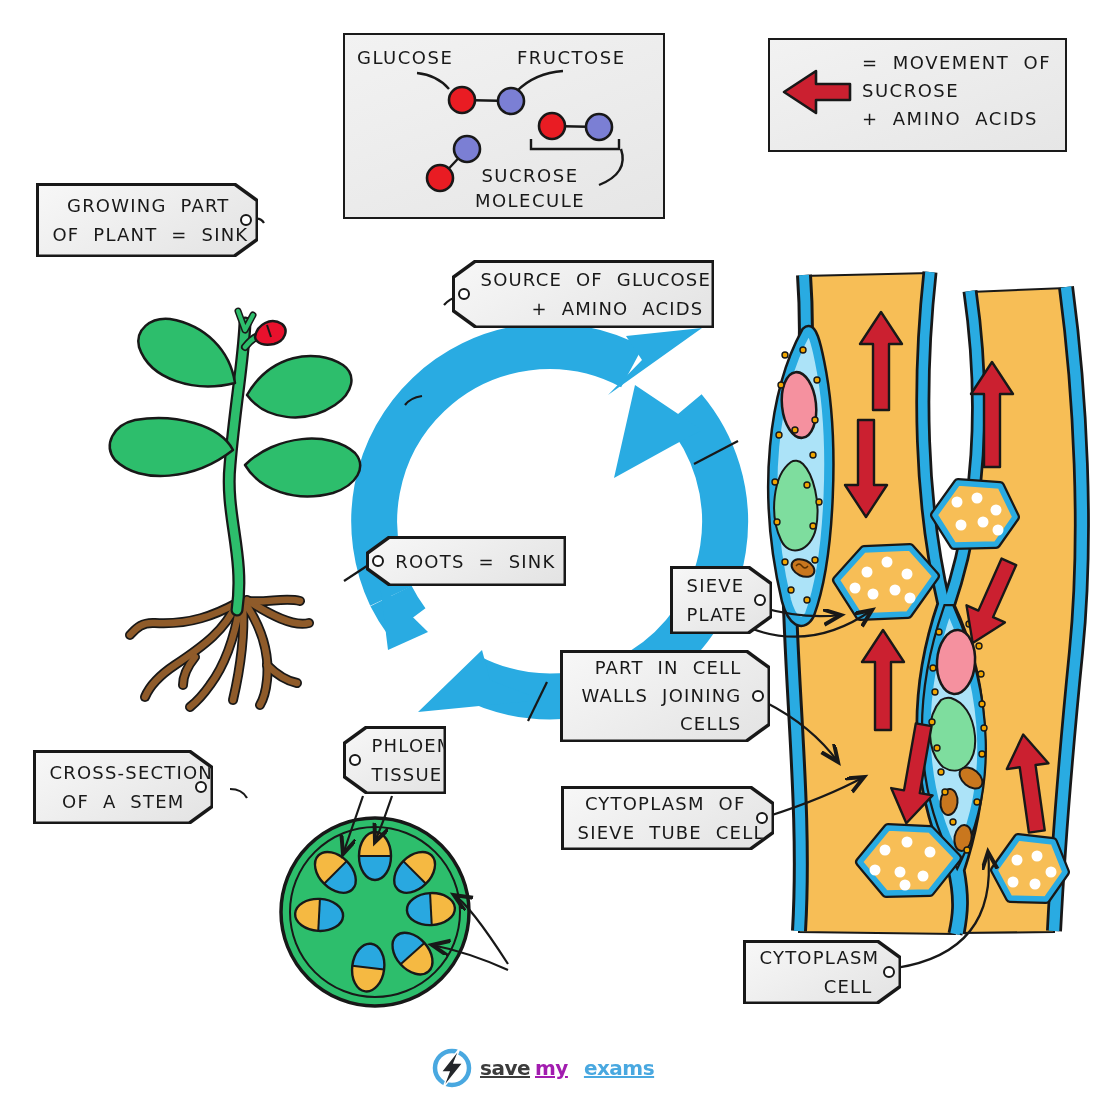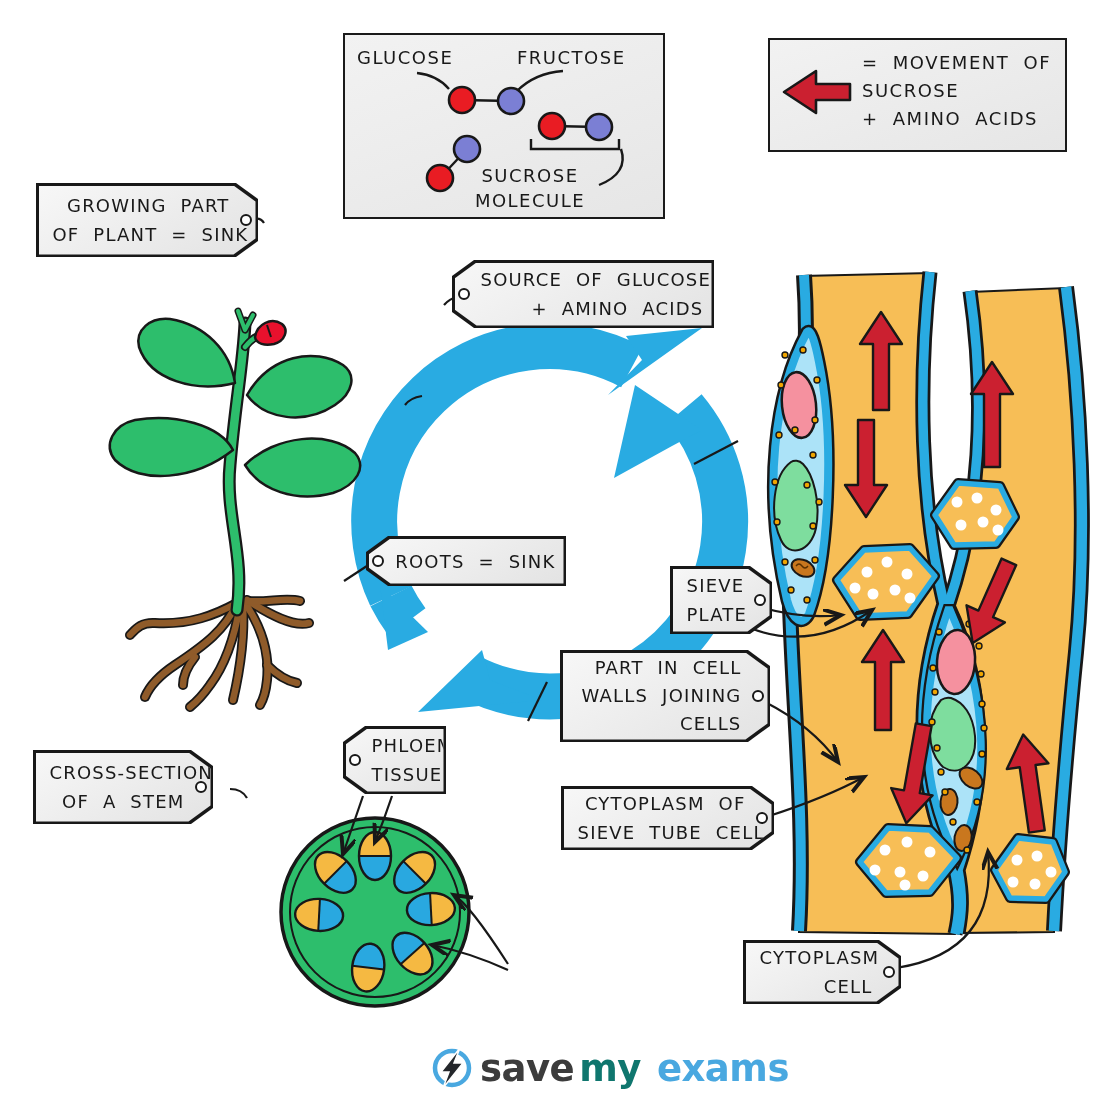--- a/index.html
+++ b/index.html
@@ -21,23 +21,23 @@
   .tl{font-size:18px;line-height:29px;letter-spacing:1.2px;word-spacing:7px;white-space:nowrap;text-align:right;}
   .tag.bl .in{padding-left:26px;padding-right:8px}
   .tag.br .in{padding-left:14px;padding-right:26px}
   .tag.three .tl{line-height:28px}
   
   .gbox{position:absolute;background:linear-gradient(160deg,#f2f2f2,#e6e6e6);
         border:2.5px solid #1a1a1a;z-index:20;}
   .gbox .lbl{position:absolute;font-size:18px;letter-spacing:1.5px;word-spacing:7px;white-space:nowrap;}
   
   #logo{position:absolute;left:430px;top:1046px;display:flex;align-items:center;z-index:10;}
-  #logo .wordmark{font-size:37px;font-weight:bold;letter-spacing:-0.5px;margin-left:6px;}
+  #logo .wordmark{font-size:20px;font-weight:bold;letter-spacing:-0.5px;margin-left:6px;text-decoration:underline;}
   #logo .w-save{color:#3c3c3c}
-  #logo .w-my{color:#0f766e;margin-left:5px}
+  #logo .w-my{color:#a21caf;margin-left:5px}
   #logo .w-exams{color:#49a8e0;margin-left:16px}
 </style>
 </head>
 <body>
 
 <div id="canvas">
 
   <svg class="layer" style="left:330px;top:300px;z-index:5" width="430" height="430" viewBox="0 0 430 430">
     <g fill="none" stroke="#29abe2" stroke-width="46">
       <path d="M 61,296 A 175 175 0 0 1 302,67"></path>

